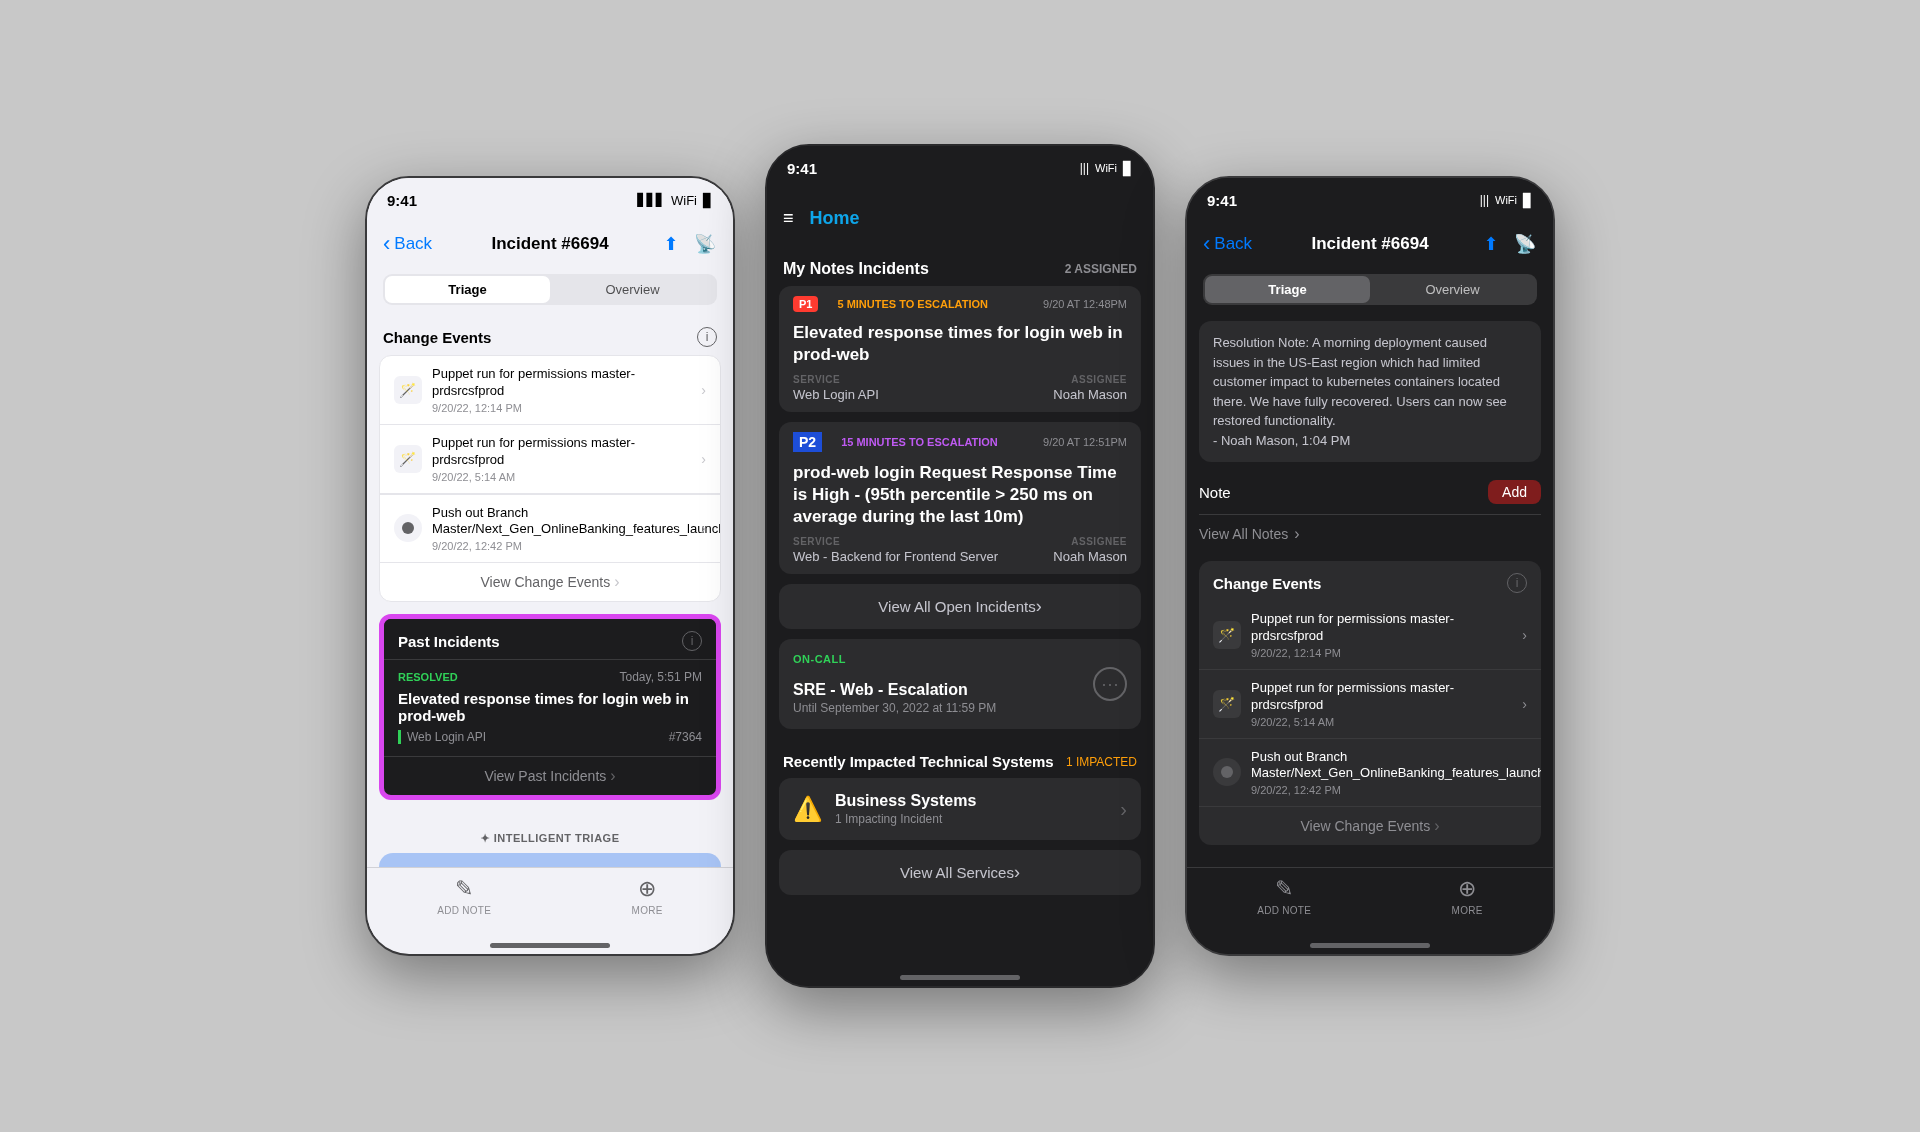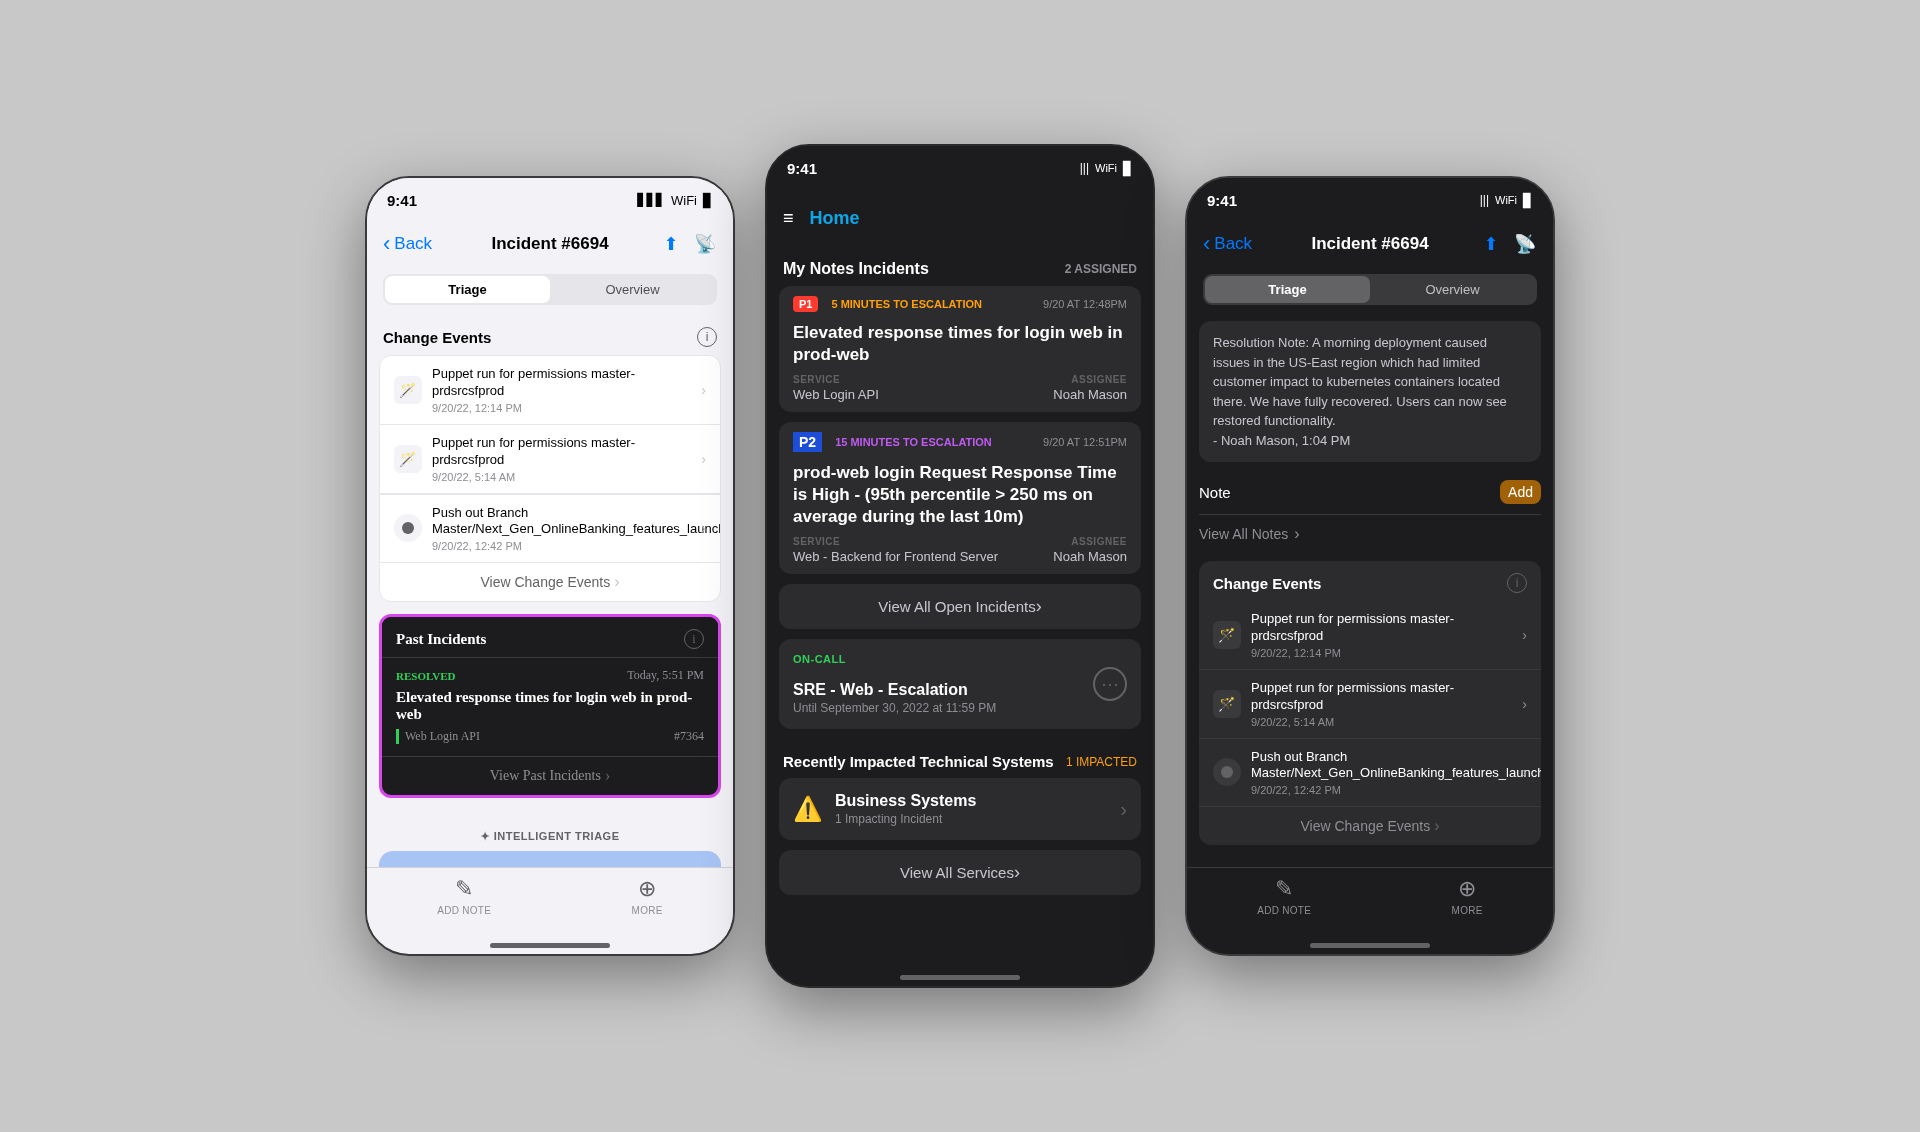--- a/index.html
+++ b/index.html
@@ -344,21 +344,21 @@
       background: #2c2c2e;
       border-radius: 12px;
       margin: 0 12px 10px;
       overflow: hidden;
       cursor: pointer;
     }
 
     .incident-card-header {
       display: flex;
       align-items: center;
-      gap: 13px;
+      gap: 19px;
       padding: 10px 14px 6px;
     }
 
     .p1-badge {
       background: #ff3b30;
       color: #fff;
       font-size: 11px;
       font-weight: 800;
       padding: 2px 6px;
       border-radius: 4px;
@@ -652,24 +652,24 @@
       justify-content: space-between;
       padding: 10px 0;
       border-bottom: 1px solid #3a3a3c;
     }
     .note-label {
       font-size: 15px;
       color: #fff;
       font-weight: 400;
     }
     .note-add-btn {
-      background: #a16207;
+      background: #7f1d1d;
       color: #fff;
       border-radius: 8px;
-      padding: 4px 8px;
+      padding: 4px 14px;
       font-size: 14px;
       cursor: pointer;
     }
 
     .view-all-notes-btn {
       display: flex;
       align-items: center;
       gap: 6px;
       padding: 10px 0;
       cursor: pointer;
@@ -754,21 +754,21 @@
           </div>
           <span class="chevron-right" style="color:#c7c7cc;">›</span>
         </div>
 
         <div class="view-more-row view-more-row-light">
           <span class="view-more-text" style="color:#636366;">View Change Events</span>
           <span style="color:#c7c7cc;">›</span>
         </div>
       </div>
 
-      <div class="past-card-outer" style="border:3px solid #d946ef;font-family:Liberation Serif, serif;">
+      <div class="past-card-outer" style="border:5px solid #d946ef;">
         <div class="past-header-row">
           <span class="past-header-title">Past Incidents</span>
           <div class="info-icon">
             <span>i</span>
           </div>
         </div>
         <div class="past-incident-item">
           <div class="past-item-header">
             <span class="resolved-badge">RESOLVED</span>
             <span style="font-size:12px;color:#8e8e93;">Today, 5:51 PM</span>

